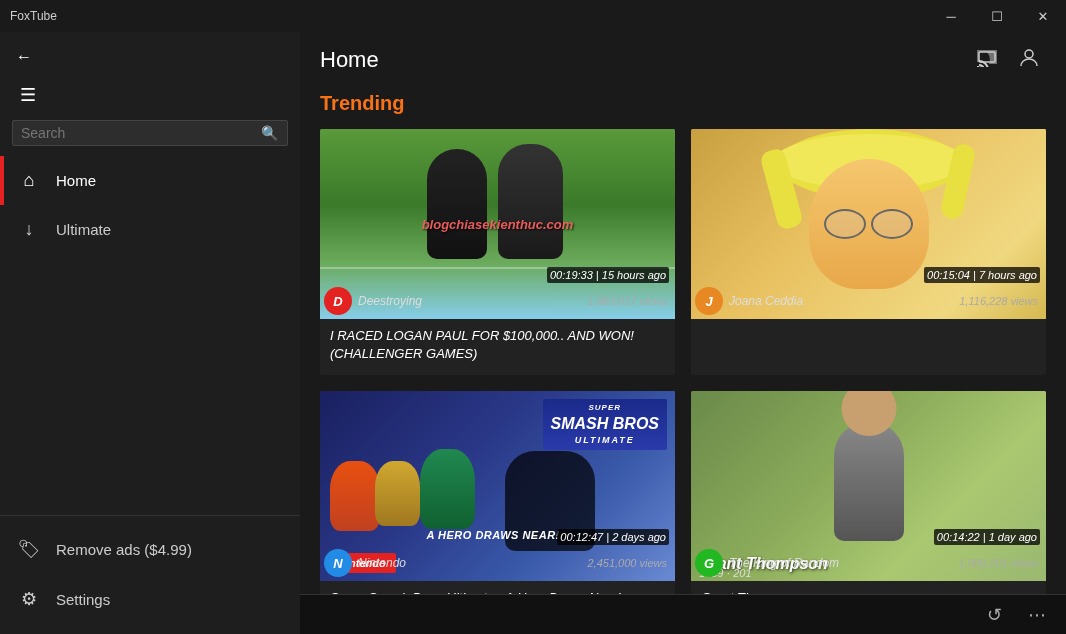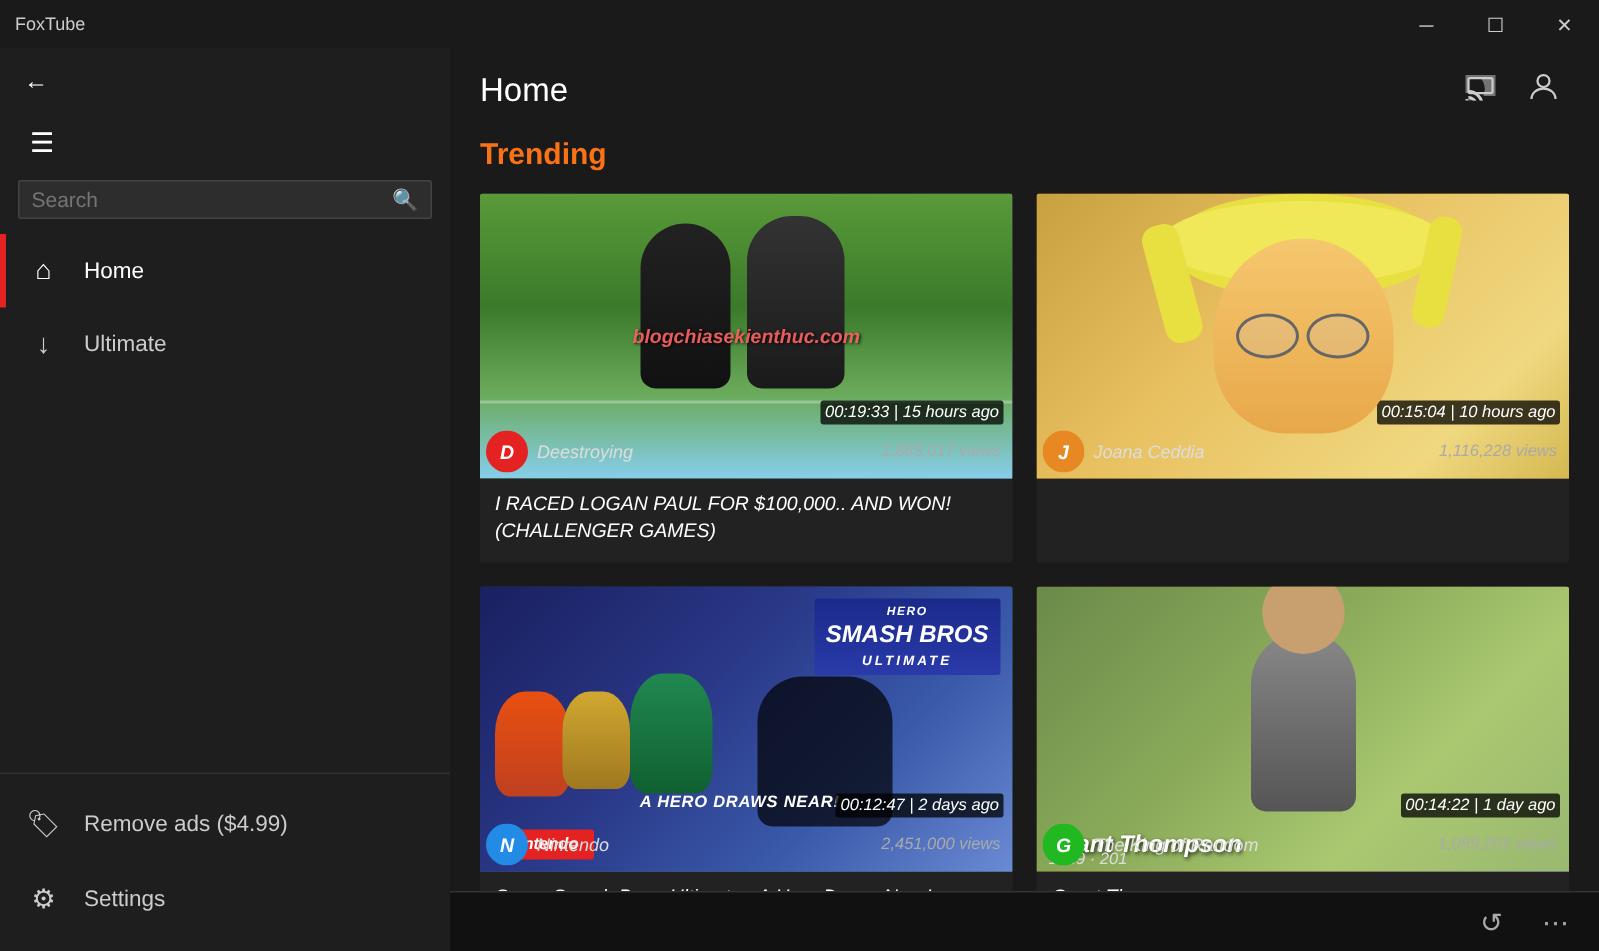--- a/index.html
+++ b/index.html
@@ -523,21 +523,21 @@
                 <div style="position:absolute;top:80px;left:0;right:0;display:flex;justify-content:center;gap:5px;z-index:4;">
                   <div style="width:42px;height:30px;border:2px solid #666;border-radius:50%;background:rgba(180,210,255,0.15);"></div>
                   <div style="width:42px;height:30px;border:2px solid #666;border-radius:50%;background:rgba(180,210,255,0.15);"></div>
                 </div>
 
                 <div style="position:absolute;top:20px;left:-30px;width:25px;height:80px;background:#e8e040;border-radius:10px;transform:rotate(-15deg);z-index:2;"></div>
                 <div style="position:absolute;top:15px;right:-30px;width:22px;height:75px;background:#e8e040;border-radius:10px;transform:rotate(12deg);z-index:2;"></div>
               </div>
             </div>
             <div class="time-badge">
-              <span>00:15:04</span> | <span>10 hours ago</span>
+              <span>00:15:04</span> | <span>7 hours ago</span>
             </div>
             <div class="channel-row">
               <div class="channel-avatar">
                 <div class="avatar-placeholder av2">J</div>
               </div>
               <span class="channel-name">Joana Ceddia</span>
               <span class="view-count">1,116,228 views</span>
             </div>
           </div>
         </div>
@@ -546,21 +546,21 @@
           <div class="video-thumb thumb-3">
             <div style="position:absolute;inset:0;background:linear-gradient(135deg,#1a2060 0%,#2a3888 40%,#3a5aaa 70%,#6a8ad4 100%)"></div>
 
             <div style="position:absolute;bottom:50px;left:10px;width:50px;height:70px;background:linear-gradient(to bottom,#e85010,#c04020);border-radius:40% 40% 20% 20%;"></div>
             <div style="position:absolute;bottom:55px;left:55px;width:45px;height:65px;background:linear-gradient(to bottom,#d0a830,#a07820);border-radius:40% 40% 20% 20%;"></div>
             <div style="position:absolute;bottom:52px;left:100px;width:55px;height:80px;background:linear-gradient(to bottom,#208850,#106030);border-radius:40% 40% 20% 20%;"></div>
 
             <div style="position:absolute;bottom:30px;right:80px;width:90px;height:100px;background:rgba(0,0,0,0.7);border-radius:30px 30px 10px 10px;"></div>
 
             <div class="nintendo-overlay">
-              <div style="font-size:8px;letter-spacing:1px;">HERO</div>
+              <div style="font-size:8px;letter-spacing:1px;">SUPER</div>
               <div style="font-size:16px;font-weight:900;">SMASH BROS</div>
               <div style="font-size:9px;letter-spacing:2px;">ULTIMATE</div>
             </div>
             <div class="nintendo-red">Nintendo</div>
             <div class="hero-text">A HERO DRAWS NEAR!</div>
             <div class="time-badge">
               <span>00:12:47</span> | <span>2 days ago</span>
             </div>
             <div class="channel-row">
               <div class="channel-avatar">

